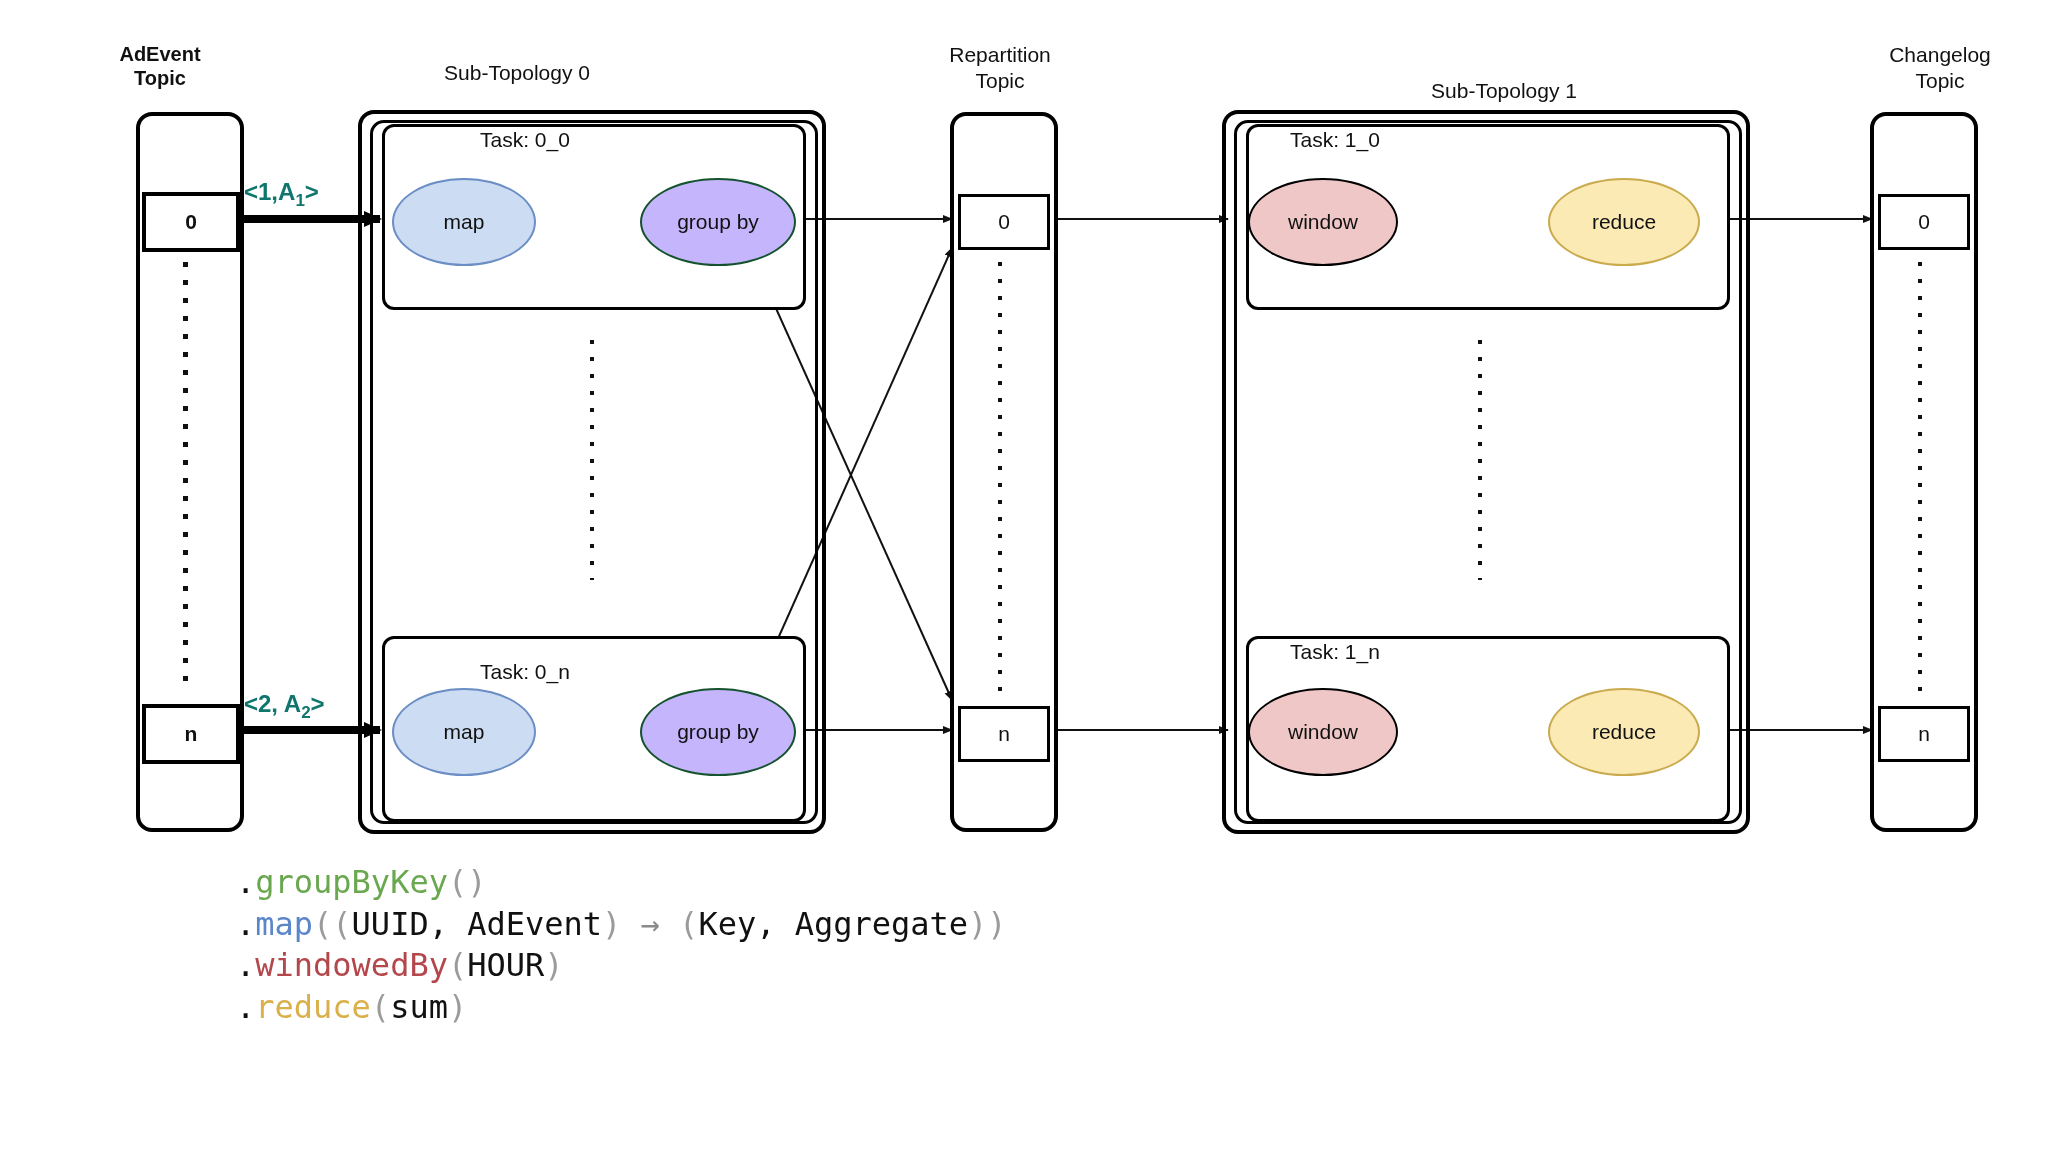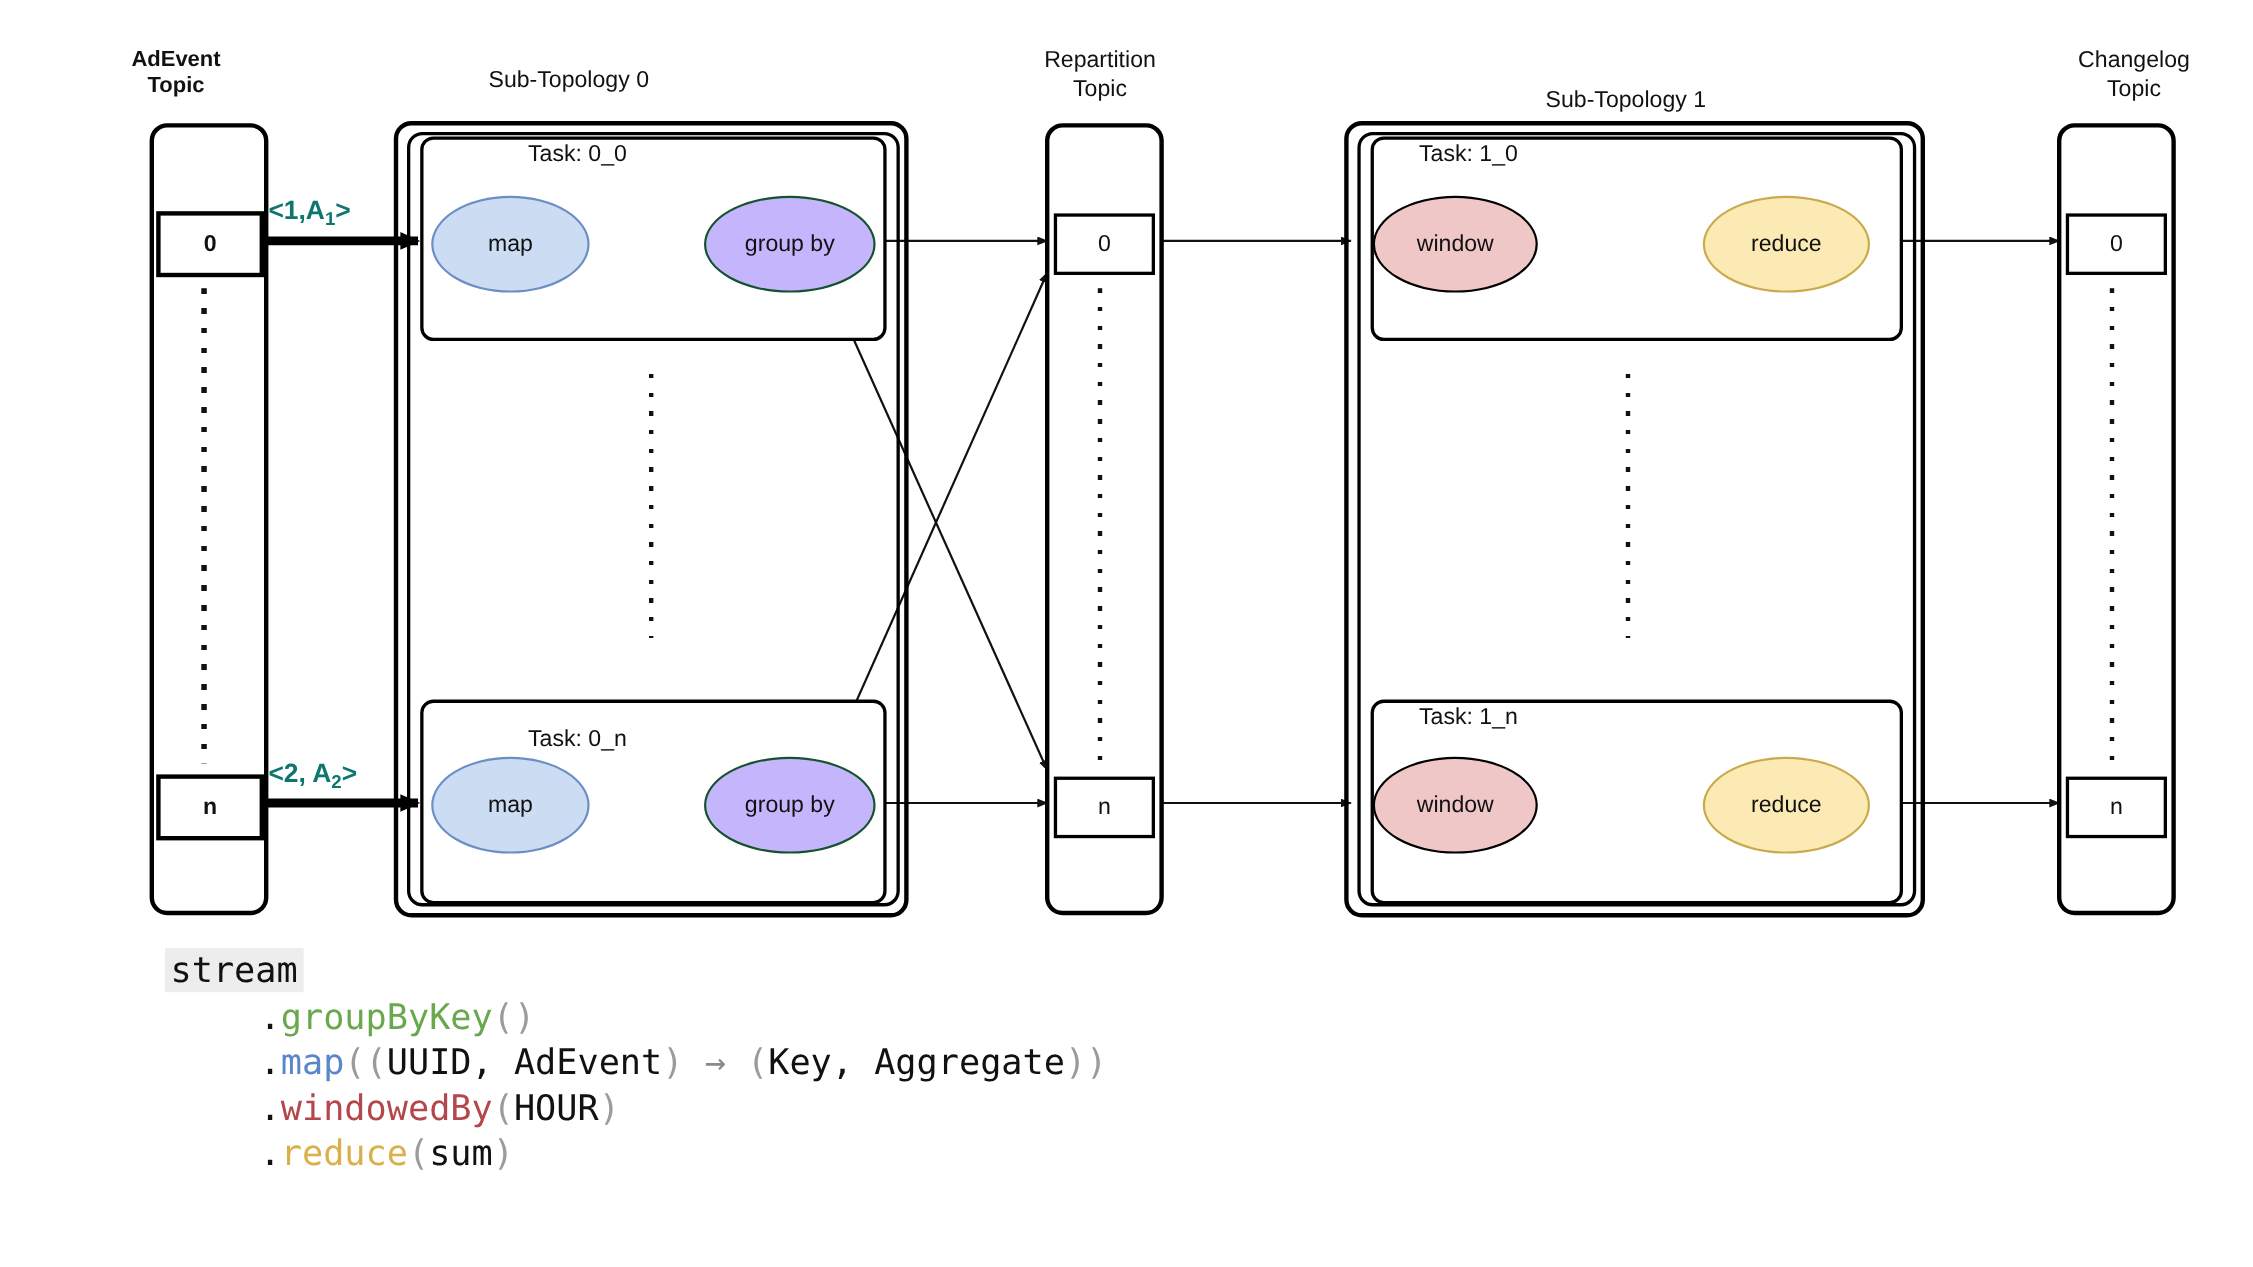--- a/index.html
+++ b/index.html
@@ -107,21 +107,21 @@
   </svg>
 
   <div class="caption bold" style="left:100px;top:42px;width:120px;">AdEvent
 Topic</div>
 
   <div class="caption" style="left:330px;top:60px;width:260px;text-align:right;">Sub-Topology 0</div>
 
   <div class="caption" style="left:880px;top:42px;width:240px;">Repartition
 Topic</div>
 
-  <div class="caption" style="left:1198px;top:78px;width:560px;">Sub-Topology 1</div>
+  <div class="caption" style="left:1224px;top:78px;width:560px;">Sub-Topology 1</div>
 
   <div class="caption" style="left:1830px;top:42px;width:220px;">Changelog
 Topic</div>
 
   <div class="topic-col" style="left:136px;top:112px;width:100px;height:712px;"></div>
 
   <div class="partition" style="left:142px;top:192px;width:90px;height:52px;">0</div>
 
   <div class="vdots" style="left:183px;top:262px;height:432px;"></div>
 
@@ -175,20 +175,19 @@
 
   <div class="topic-col" style="left:1870px;top:112px;width:100px;height:712px;"></div>
 
   <div class="partition thin" style="left:1878px;top:194px;width:86px;height:50px;font-weight:normal;">0</div>
 
   <div class="vdots fine" style="left:1918px;top:262px;height:432px;"></div>
 
   <div class="partition thin" style="left:1878px;top:706px;width:86px;height:50px;font-weight:normal;">n</div>
 
   <div id="code-block">
-      <div class="ln"><span class="kw-stream">stream</span></div>
       <div class="ln"><span class="ind"></span><span class="c-plain">.</span><span class="c-group">groupByKey</span><span class="c-paren">()</span></div>
       <div class="ln"><span class="ind"></span><span class="c-plain">.</span><span class="c-map">map</span><span class="c-paren">((</span><span class="c-plain">UUID, AdEvent</span><span class="c-paren">)</span><span class="c-arrow"> → </span><span class="c-paren">(</span><span class="c-plain">Key, Aggregate</span><span class="c-paren">))</span></div>
       <div class="ln"><span class="ind"></span><span class="c-plain">.</span><span class="c-window">windowedBy</span><span class="c-paren">(</span><span class="c-plain">HOUR</span><span class="c-paren">)</span></div>
       <div class="ln"><span class="ind"></span><span class="c-plain">.</span><span class="c-reduce">reduce</span><span class="c-paren">(</span><span class="c-plain">sum</span><span class="c-paren">)</span></div>
     </div>
 
 </div>
 
 </body></html>

